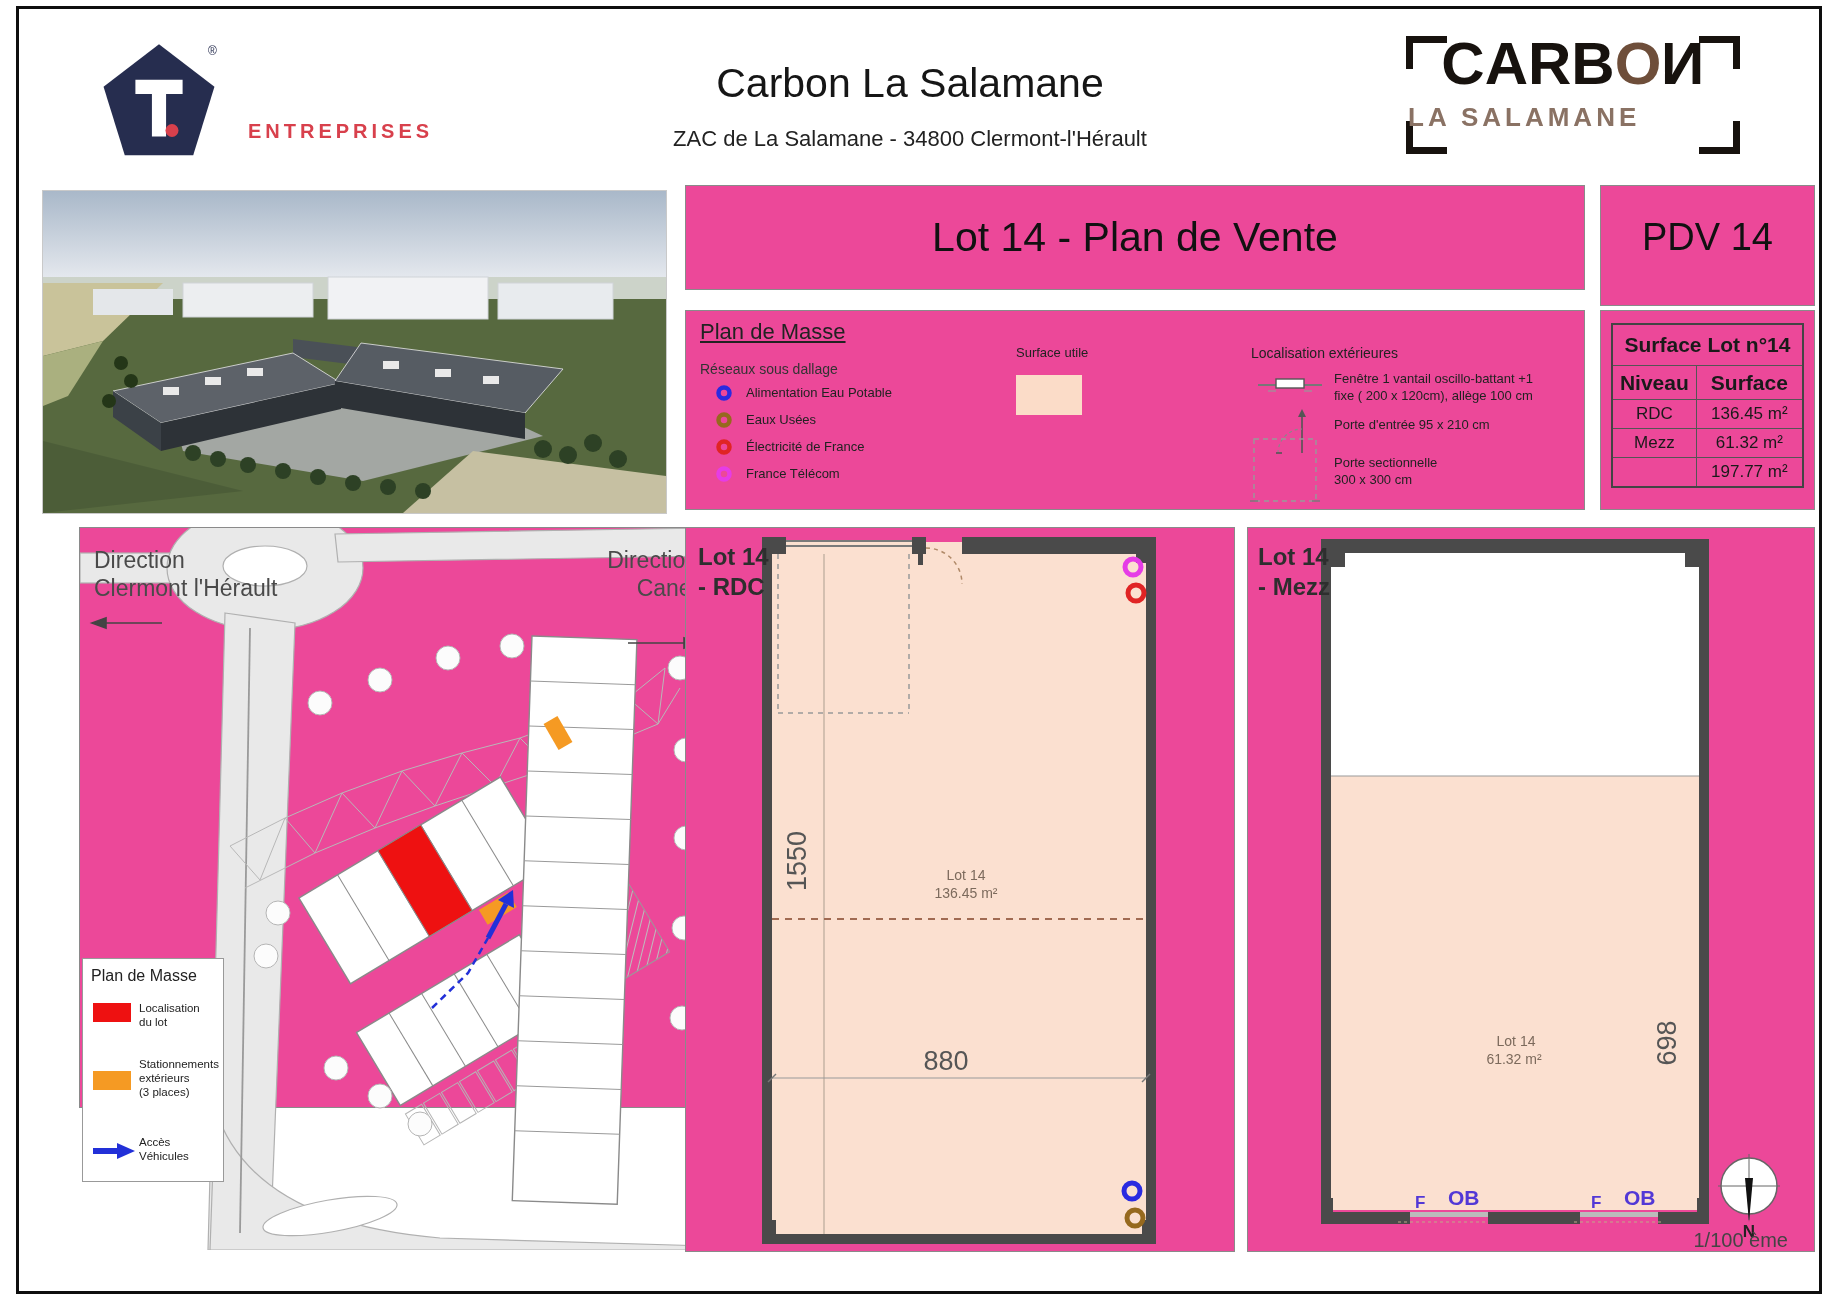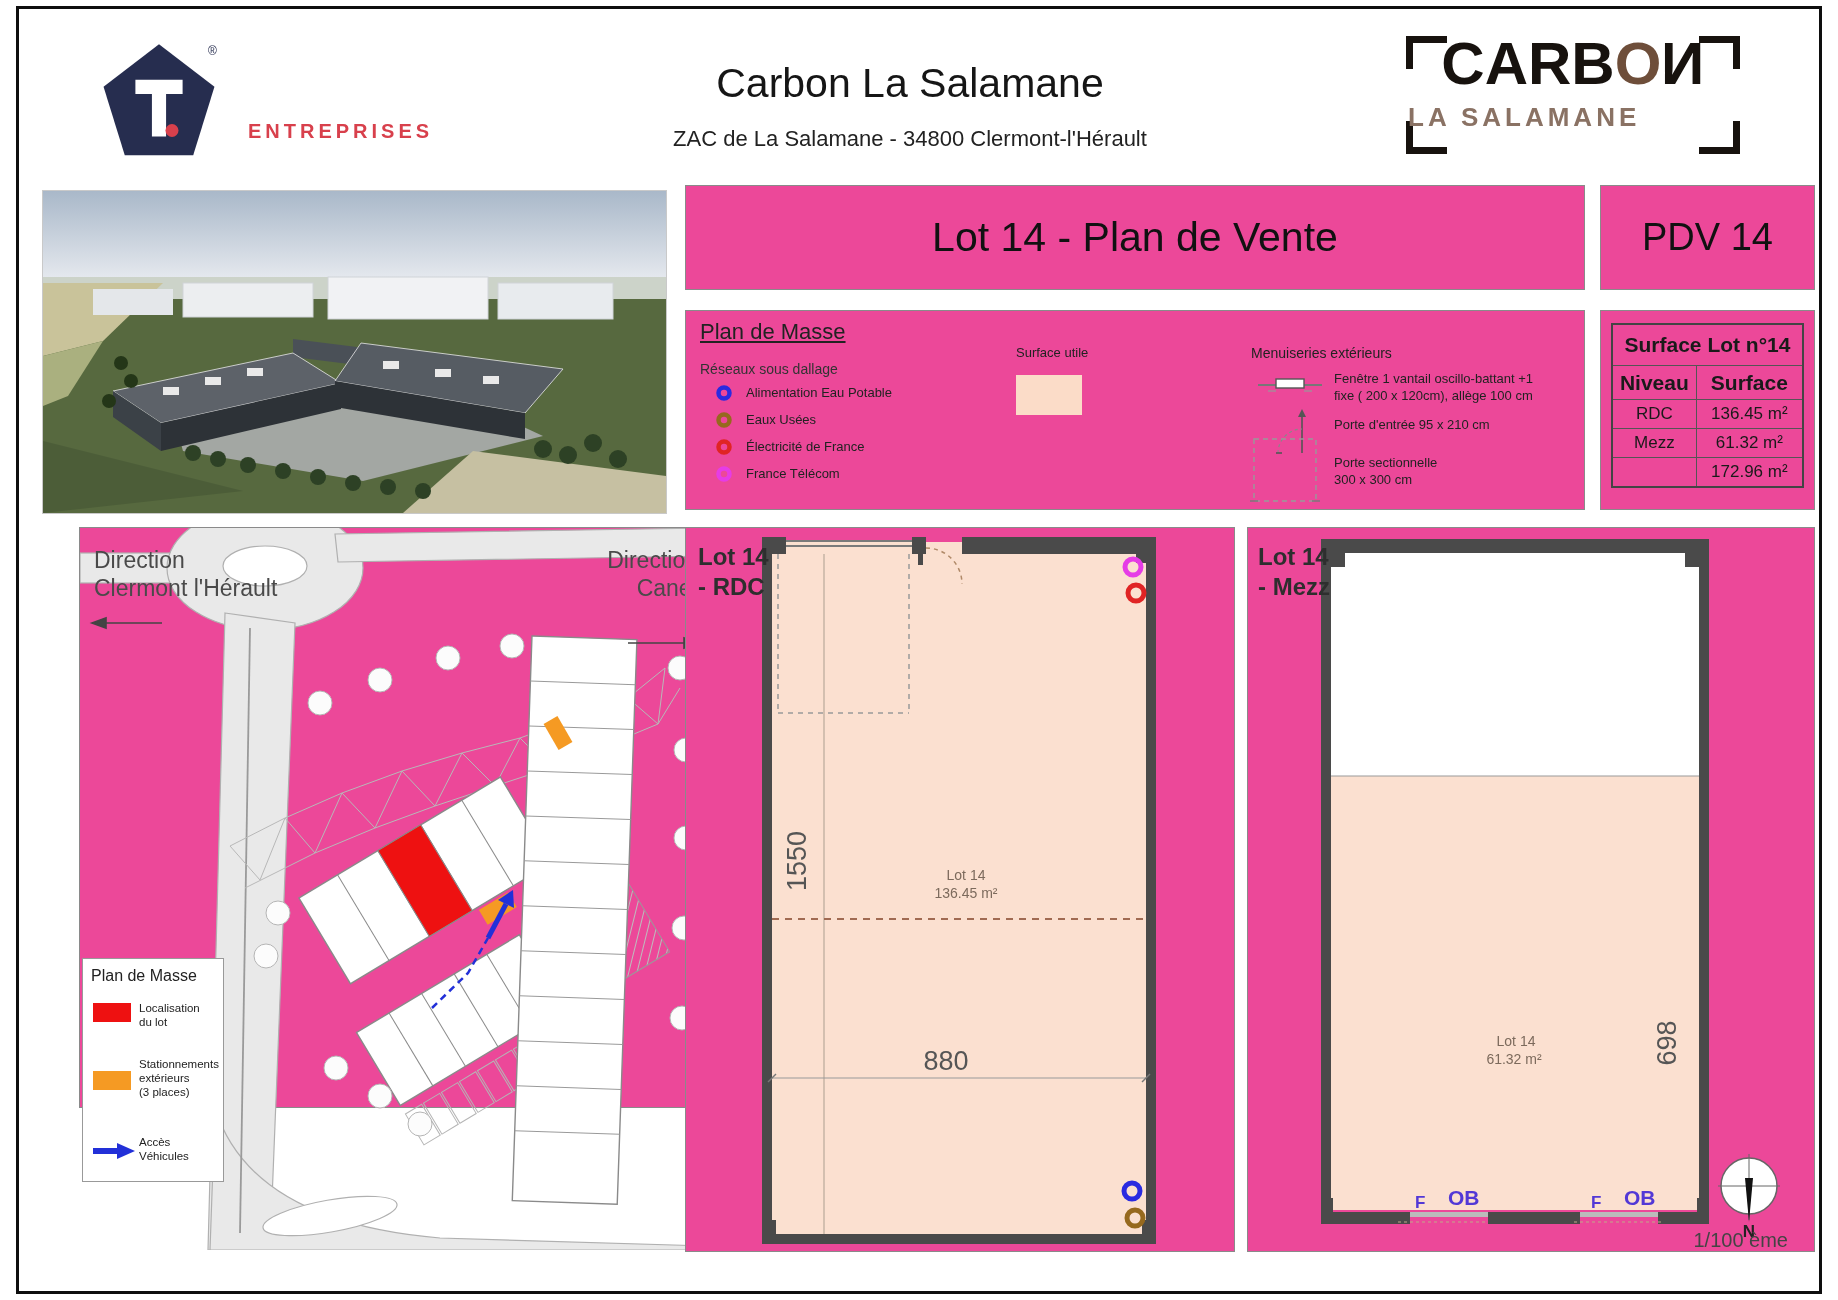--- a/index.html
+++ b/index.html
@@ -23,21 +23,21 @@
   .carbon .sub{position:absolute;left:0;top:68px;width:330px;text-align:left;font-size:26px;
                font-weight:700;color:#8a7264;letter-spacing:4px;}
   .br{position:absolute;width:34px;height:26px;border:0 solid #17120e;}
   .br.tl{left:-2px;top:2px;border-left-width:7px;border-top-width:7px;}
   .br.bl{left:-2px;bottom:8px;border-left-width:7px;border-bottom-width:7px;}
   .br.tr{right:-2px;top:2px;border-right-width:7px;border-top-width:7px;}
   .br.brc{right:-2px;bottom:8px;border-right-width:7px;border-bottom-width:7px;}
 
   .plan-title-box{left:685px;top:185px;width:900px;height:105px;}
   .plan-title-box div{width:100%;text-align:center;line-height:102px;font-size:41px;color:#111;}
-  .pdv-box{left:1600px;top:185px;width:215px;height:105px;}
+  .pdv-box{left:1600px;top:185px;width:215px;height:121px;}
   .pdv-box div{width:100%;text-align:center;line-height:102px;font-size:38px;color:#111;}
 
   
   .legend-box{left:685px;top:310px;width:900px;height:200px;}
   .lg-title{left:14px;top:8px;font-size:22px;color:#222;text-decoration:underline;}
   .lg-sub{left:14px;top:50px;font-size:14px;color:#333;}
   .lg-item{font-size:13px;color:#222;}
   .lg-label{left:330px;top:34px;font-size:13px;color:#222;}
   .men-title{left:565px;top:34px;font-size:14px;color:#222;}
   .men-label{font-size:13px;color:#222;line-height:16px;}
@@ -165,21 +165,21 @@
     <div class="abs lg-item" style="left:60px;top:74px;">Alimentation Eau Potable</div>
     <div class="abs lg-item" style="left:60px;top:101px;">Eaux Usées</div>
     <div class="abs lg-item" style="left:60px;top:128px;">Électricité de France</div>
     <div class="abs lg-item" style="left:60px;top:155px;">France Télécom</div>
 
     <div class="abs lg-label">Surface utile</div>
     <svg class="abs" style="left:330px;top:64px;" width="66" height="40">
       <rect x="0" y="0" width="66" height="40" fill="#fbdcc8"></rect>
     </svg>
 
-    <div class="abs men-title">Menuiseries extérieurs</div>
+    <div class="abs men-title">Localisation extérieures</div>
 
     <svg class="abs" style="left:572px;top:62px;" width="64" height="24" viewBox="0 0 64 24">
       <line x1="0" y1="12" x2="64" y2="12" stroke="#777" stroke-width="2"></line>
       <rect x="18" y="6" width="28" height="9" fill="#fff" stroke="#555" stroke-width="1.4"></rect>
       <line x1="10" y1="18" x2="18" y2="18" stroke="#999" stroke-width="1.2"></line>
       <line x1="46" y1="18" x2="54" y2="18" stroke="#999" stroke-width="1.2"></line>
     </svg>
     <div class="abs men-label" style="left:648px;top:60px;">Fenêtre 1 vantail oscillo-battant +1</div>
     <div class="abs men-label" style="left:648px;top:77px;">fixe ( 200 x 120cm), allège 100 cm</div>
 
@@ -210,21 +210,21 @@
       <div class="trow tdata">
         <div class="c1">RDC</div>
         <div class="c2">136.45 m²</div>
       </div>
       <div class="trow tdata">
         <div class="c1">Mezz</div>
         <div class="c2">61.32 m²</div>
       </div>
       <div class="trow tdata">
         <div class="c1"></div>
-        <div class="c2">172.96 m²</div>
+        <div class="c2">197.77 m²</div>
       </div>
     </div>
   </div>
 
   <div class="abs panel site-panel">
     <svg width="627" height="722" viewBox="0 0 627 722">
       <defs>
         <pattern id="diag" width="8" height="8" patternUnits="userSpaceOnUse" patternTransform="rotate(45)">
           <line x1="0" y1="0" x2="0" y2="8" stroke="#bdbdbd" stroke-width="2"></line>
         </pattern>

